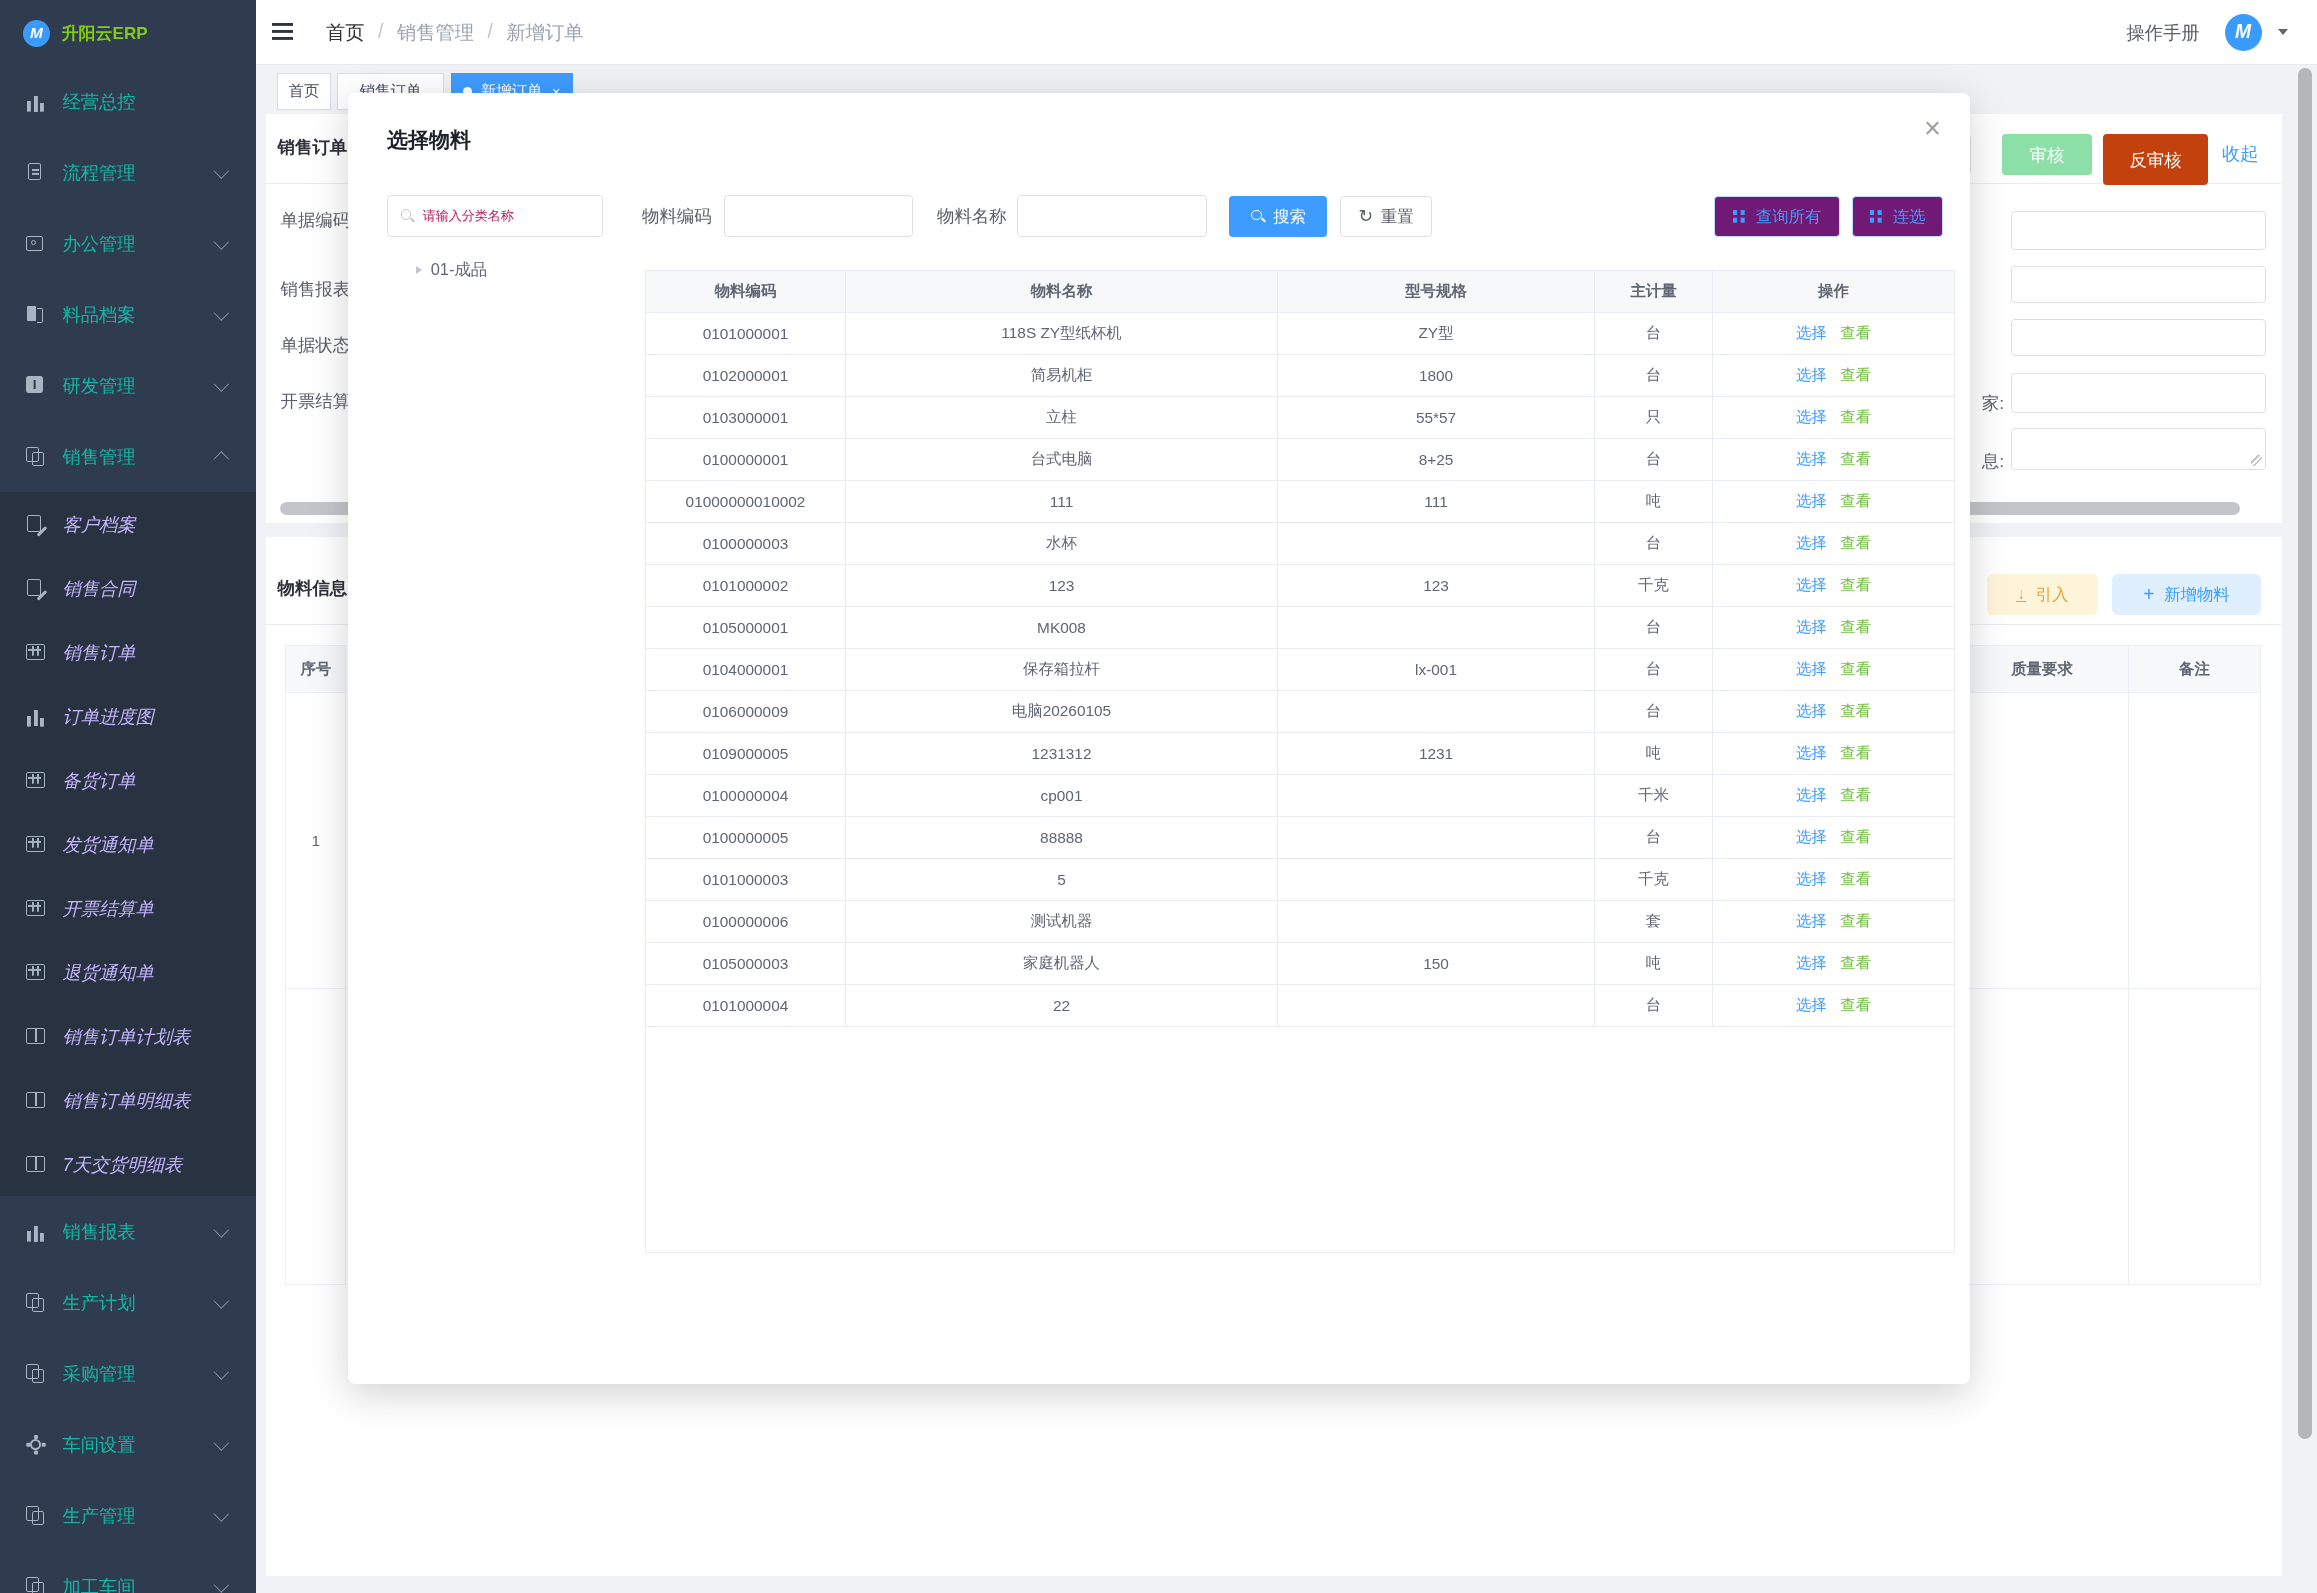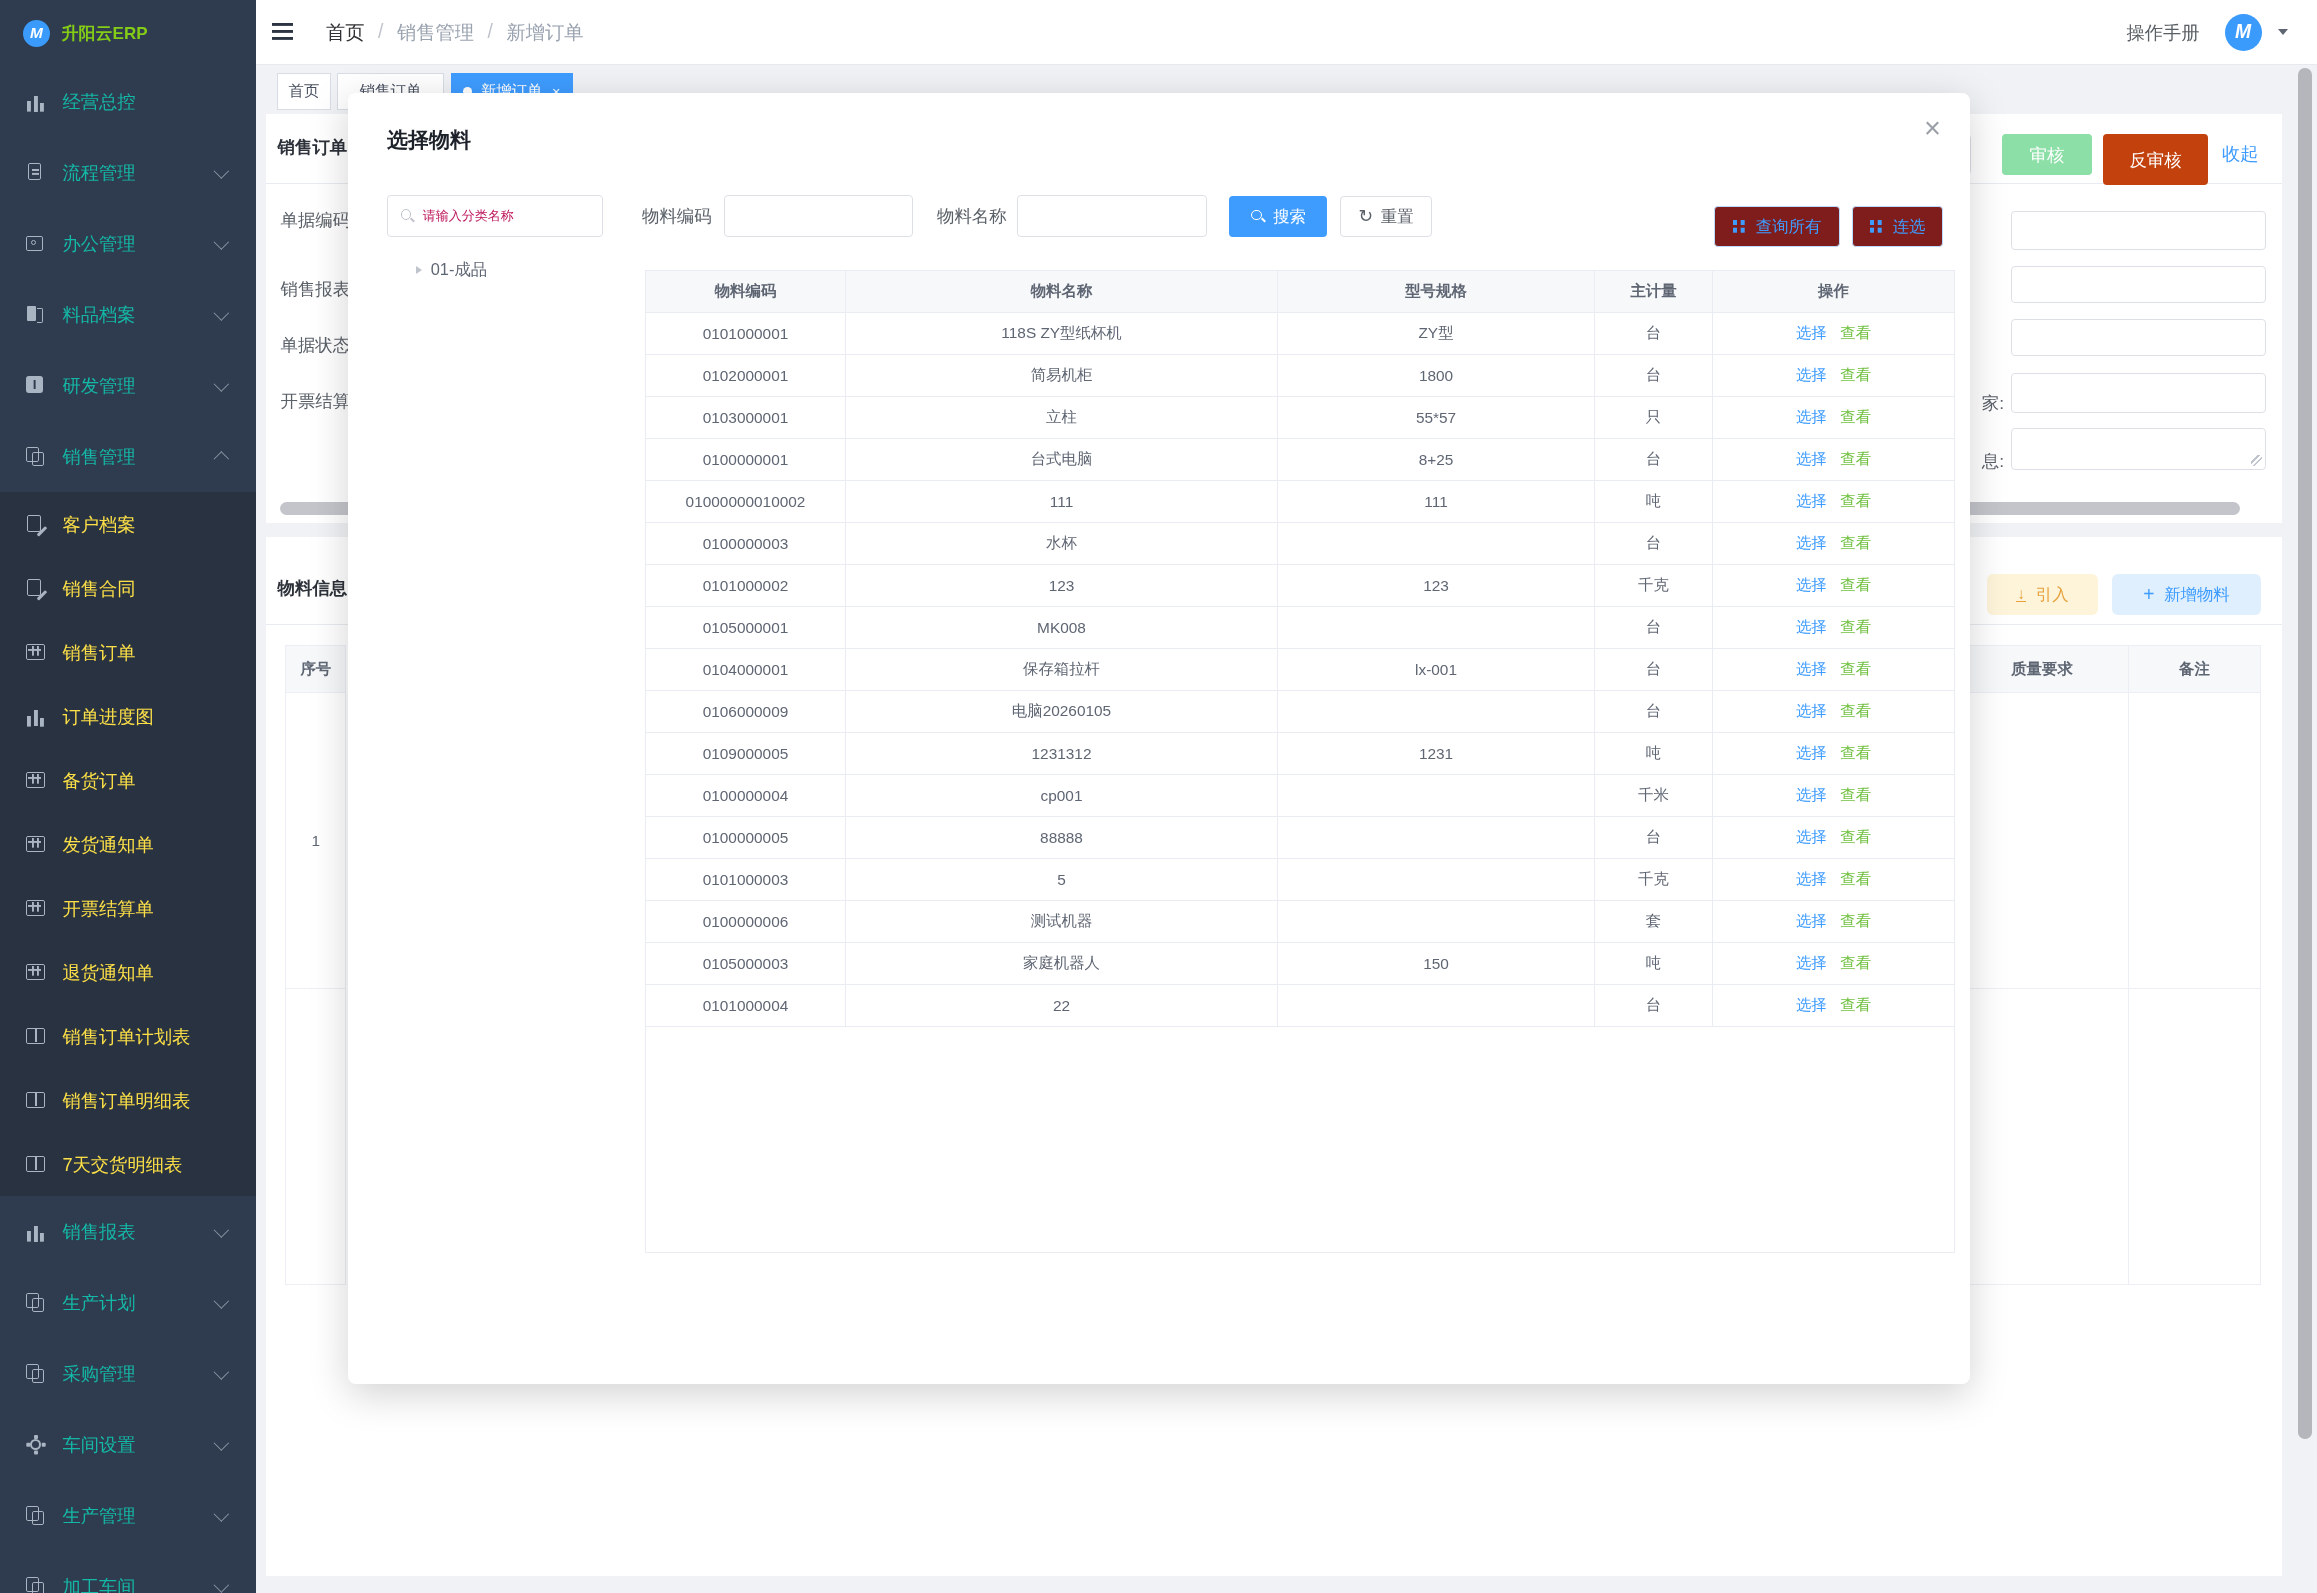--- a/index.html
+++ b/index.html
@@ -7,21 +7,21 @@
   .stage{position:relative;width:2317px;height:1593px;overflow:hidden;}
 
   
   .sidebar{position:absolute;left:0;top:0;width:256px;height:1593px;background:#2f3b4f;overflow:hidden;}
   .logo-row{display:flex;align-items:center;height:66px;padding-left:23px;cursor:pointer;}
   .logo-circle{width:27px;height:27px;border-radius:50%;background:#3a9bfc;color:#fff;display:flex;align-items:center;justify-content:center;font-weight:bold;font-style:italic;font-size:15.4px;flex:none;}
   .logo-text{color:#84cc16;font-size:17px;font-weight:bold;margin-left:11.6px;white-space:nowrap;}
   nav.menu{display:block;}
   .side-item{position:relative;display:flex;align-items:center;height:71px;padding-left:25px;color:#14b8a6;font-size:18.3px;cursor:pointer;}
   .submenu{background:#293240;}
-  .submenu .side-item{height:64px;color:#fde047;}
+  .submenu .side-item{height:64px;color:#c4b5fd;font-style:italic;}
   .side-label{margin-left:16.4px;white-space:nowrap;}
   .chev{position:absolute;right:29px;top:50%;width:9.7px;height:9.7px;border-right:1.9px solid #8d98a5;border-bottom:1.9px solid #8d98a5;}
   .chev.down{transform:translateY(-70%) rotate(45deg);}
   .chev.up{transform:translateY(-30%) rotate(-135deg);}
   
   .ic{display:inline-block;width:21px;height:21px;position:relative;color:#a9b5c2;flex:none;}
   .ic-chart{background:
      linear-gradient(currentColor,currentColor) no-repeat 1.9px bottom/3.9px 10.6px,
      linear-gradient(currentColor,currentColor) no-repeat 8.7px bottom/3.9px 16.4px,
      linear-gradient(currentColor,currentColor) no-repeat 15.4px bottom/3.9px 8.7px;}
@@ -113,21 +113,21 @@
   .mag::before{content:"";position:absolute;left:1px;top:1px;width:8.7px;height:8.7px;border:1.9px solid #c0c4cc;border-radius:50%;}
   .mag::after{content:"";position:absolute;left:10.6px;top:10.6px;width:4.8px;height:1.9px;background:#c0c4cc;transform:rotate(45deg);}
   .mag-w::before{border-color:#fff;}
   .mag-w::after{background:#fff;}
   .tree-ph{color:#be185d;font-size:13px;white-space:nowrap;}
   .m-label{position:absolute;top:102px;height:42px;line-height:42px;font-size:17.4px;color:#5a6068;}
   .m-input{position:absolute;top:102px;height:42px;border:1px solid #dcdfe6;border-radius:3.9px;box-sizing:border-box;background:#fff;font-size:16.4px;padding:0 11.6px;color:#303133;}
   .m-btn{position:absolute;top:103px;height:41px;display:flex;align-items:center;justify-content:center;border-radius:3.9px;font-size:16.4px;cursor:pointer;box-sizing:border-box;}
   .b-search{left:881px;width:98px;background:#3e9cff;color:#fff;}
   .b-reset{left:992px;width:92px;background:#fff;border:1px solid #dcdfe6;color:#5a6068;}
-  .b-lite{background:#7f1d1d;border:1px solid #b9dcff;color:#3e9cff;margin-top:10px;}
+  .b-lite{background:#701a75;border:1px solid #b9dcff;color:#3e9cff;}
   .b-qall{left:1366px;width:126px;}
   .b-multi{left:1504px;width:91px;}
   .refresh-ic{margin-right:7.7px;font-size:17.4px;}
   .grid-ic{display:inline-block;width:4.8px;height:4.8px;background:currentColor;box-shadow:7.7px 0 0 currentColor,0 7.7px 0 currentColor,7.7px 7.7px 0 currentColor;margin-right:18.3px;margin-bottom:7.7px;}
   .tree-node{position:absolute;left:68px;top:166px;display:flex;align-items:center;font-size:16.4px;color:#5f6673;cursor:pointer;}
   .tree-caret{width:0;height:0;border-top:4.8px solid transparent;border-bottom:4.8px solid transparent;border-left:6.8px solid #c0c4cc;margin-right:8.7px;}
   .mtable{position:absolute;left:297px;top:177px;width:1310px;height:983px;border:1px solid #e9edf3;box-sizing:border-box;overflow:hidden;background:#fff;}
   .mrow{display:grid;grid-template-columns:200px 432px 317px 118px 1fr;}
   .mcell{box-sizing:border-box;height:42px;border-bottom:1px solid #e9edf3;border-right:1px solid #e9edf3;display:flex;align-items:center;justify-content:center;font-size:15.4px;color:#5f6673;white-space:nowrap;overflow:hidden;}
   .mcell:last-child{border-right:none;}

